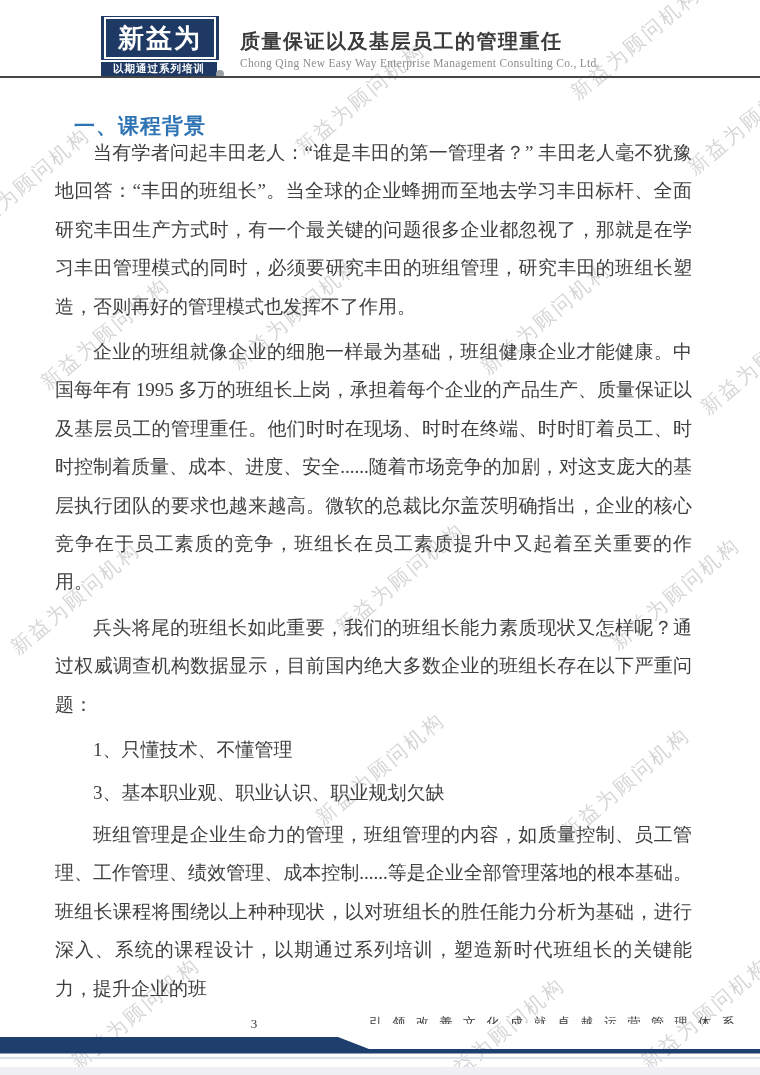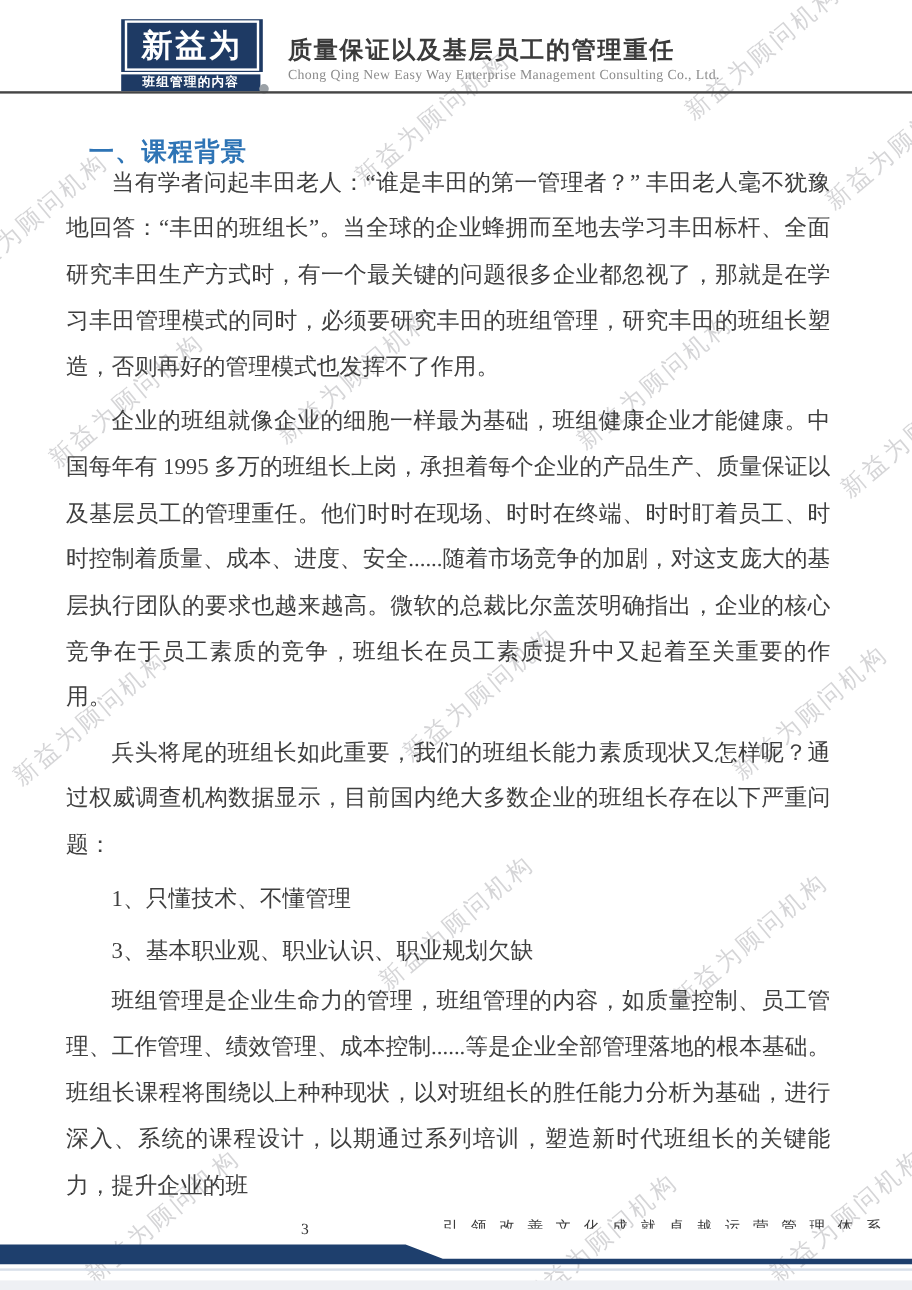--- a/index.html
+++ b/index.html
@@ -96,21 +96,21 @@
   <div class="wm" style="left:545px; top:770px;">新益为顾问机构</div>
   <div class="wm" style="left:55px; top:1000px;">新益为顾问机构</div>
   <div class="wm" style="left:420px; top:1020px;">新益为顾问机构</div>
   <div class="wm" style="left:625px; top:1000px;">新益为顾问机构</div>
 
   <div class="logo">
     <div class="logo-box">
       <div class="logo-box-inner">新益为</div>
     </div>
     <div class="logo-strip">
-      <span>班组管理的内容</span>
+      <span>以期通过系列培训</span>
       <span class="logo-dot"></span>
     </div>
   </div>
   <div class="company-cn">质量保证以及基层员工的管理重任</div>
   <div class="company-en">Chong Qing New Easy Way Enterprise Management Consulting Co., Ltd.</div>
   <div class="header-rule"></div>
 
   <h2 class="section-title">一、课程背景</h2>
 
   <main class="body-text">

